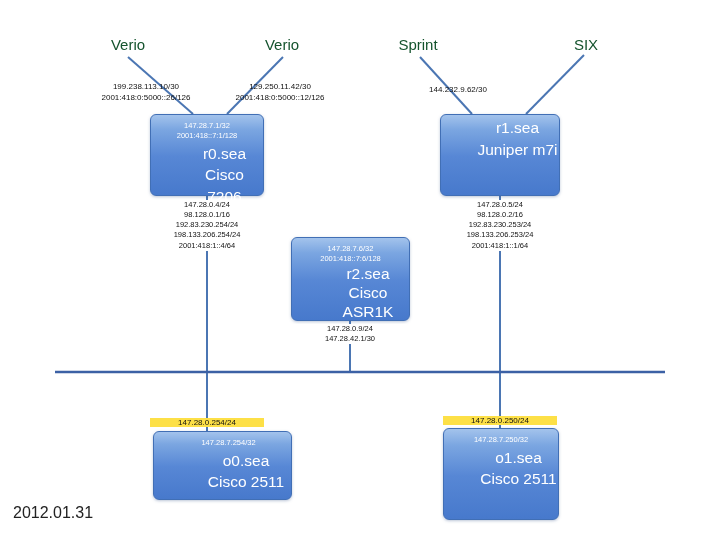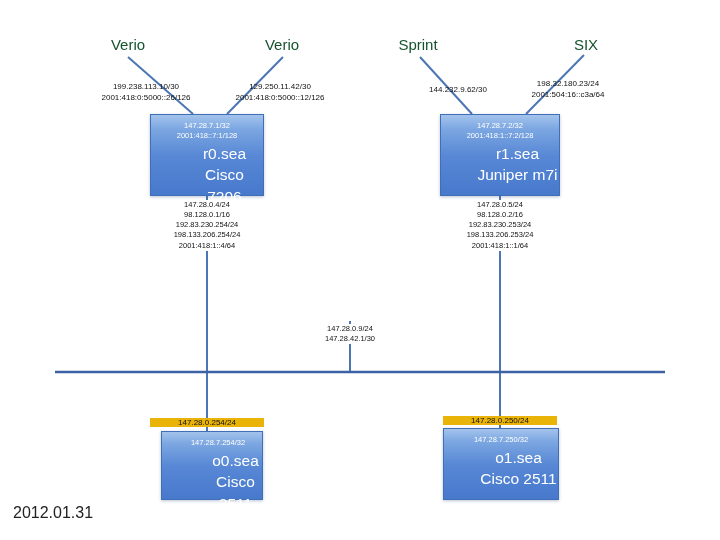--- a/index.html
+++ b/index.html
@@ -26,21 +26,21 @@
   .addrs {
     position: absolute;
     font-size: 8px;
     line-height: 1.35;
     text-align: center;
     white-space: pre-line;
     color: #111;
   }
   .node {
     position: absolute;
-    border-radius: 0;
+    border-radius: 6px;
     border: 1px solid #416fb5;
     background: linear-gradient(180deg, #a3c3ec 0%, #7ba6e1 18%, #5787d5 52%, #477accd 100%);
     background: linear-gradient(180deg, #a3c3ec 0%, #7ba6e1 18%, #5787d5 52%, #4779cc 100%);
     box-shadow: 0 1px 3px rgba(60,90,140,0.35);
     color: #ffffff;
     text-align: center;
     box-sizing: border-box;
   }
   .node .loopbacks {
     font-size: 7.5px;
@@ -61,21 +61,21 @@
     line-height: 1.35;
     text-align: center;
     white-space: pre-line;
     background: #ffffff;
     color: #111;
   }
   .lan-addr {
     position: absolute;
     font-size: 8px;
     text-align: center;
-    background: #eab308;
+    background: #fde047;
     color: #111;
   }
   .bus-label {
     position: absolute;
     font-size: 11.5px;
     text-align: center;
     color: #111;
   }
   .date-label {
     position: absolute;
@@ -104,45 +104,48 @@
   <div class="uplink-label" style="left:98px;  top:36px; width:60px;">Verio</div>
   <div class="uplink-label" style="left:252px; top:36px; width:60px;">Verio</div>
   <div class="uplink-label" style="left:388px; top:36px; width:60px;">Sprint</div>
   <div class="uplink-label" style="left:558px; top:36px; width:56px;">SIX</div>
 
   <div class="addrs" style="left:90px;  top:82px; width:112px;">199.238.113.10/30
 2001:418:0:5000::26/126</div>
   <div class="addrs" style="left:222px; top:82px; width:116px;">129.250.11.42/30
 2001:418:0:5000::12/126</div>
   <div class="addrs" style="left:408px; top:85px; width:100px;">144.232.9.62/30</div>
-  <div class="addrs" style="left:515px; top:79px; width:106px;">198.32.180.23/24
-2001:504:16::c3a/64</div>
 
   <div class="node" style="left:150px; top:114px; width:114px; height:82px;">
     <div class="loopbacks">147.28.7.1/32
 2001:418::7:1/128</div>
     <div class="title">r0.sea
 Cisco 7206</div>
   </div>
 
   <div class="node" style="left:440px; top:114px; width:120px; height:82px;">
-    <div class="loopbacks">147.28.7.2/32
-2001:418:1::7:2/128</div>
     <div class="title">r1.sea
 Juniper m7i</div>
   </div>
 
+  <div class="node" style="left:291px; top:237px; width:119px; height:84px;">
+    <div class="loopbacks">147.28.7.6/32
+2001:418::7:6/128</div>
+    <div class="title" style="margin-top:0; line-height:1.25;">r2.sea
+Cisco
+ASR1K</div>
+  </div>
 
-  <div class="node" style="left:161px; top:431px; width:102px; height:69px;padding-left:12px;">
+  <div class="node" style="left:153px; top:431px; width:139px; height:69px;padding-left:12px;">
     <div class="loopbacks">147.28.7.254/32</div>
     <div class="title">o0.sea
 Cisco 2511</div>
   </div>
 
-  <div class="node" style="left:443px; top:428px; width:116px; height:72px;">
+  <div class="node" style="left:443px; top:428px; width:116px; height:92px;">
     <div class="loopbacks">147.28.7.250/32</div>
     <div class="title">o1.sea
 Cisco 2511</div>
   </div>
 
   <div class="interfaces" style="left:150px; top:200px; width:114px;">147.28.0.4/24
 98.128.0.1/16
 192.83.230.254/24
 198.133.206.254/24
 2001:418:1::4/64</div>

